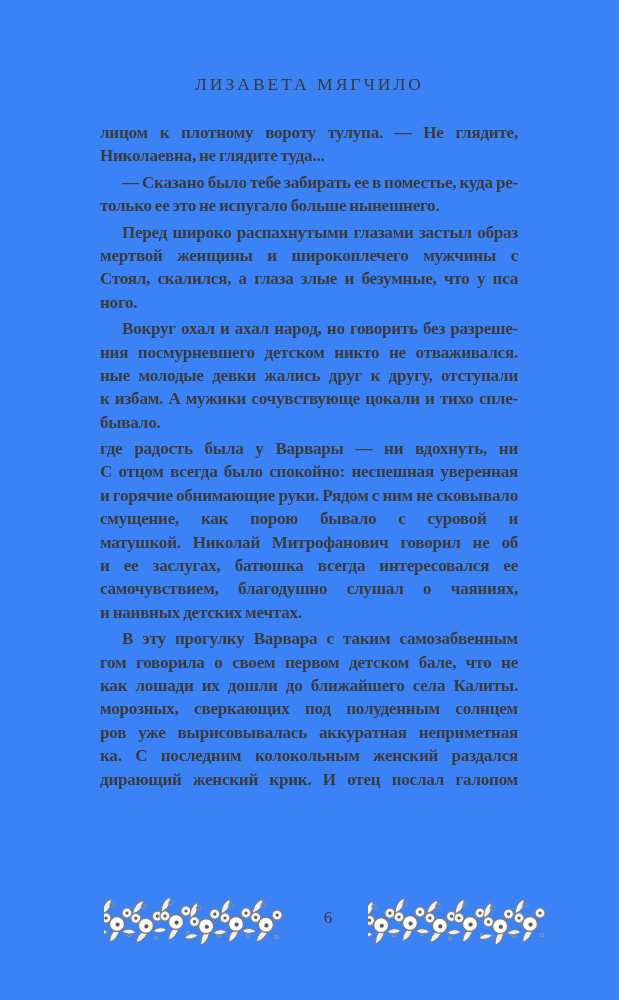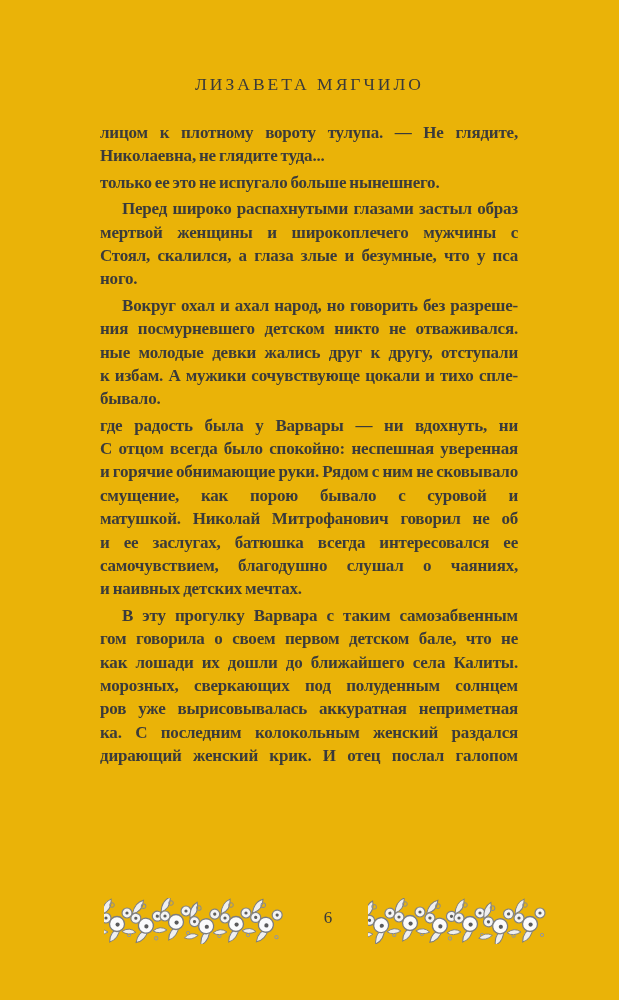--- a/index.html
+++ b/index.html
@@ -6,21 +6,21 @@
   body {
     width: 619px; height: 1000px;
     background: #ffffff;
     font-family: "Liberation Serif", "DejaVu Serif", serif;
     color: #3b3b3b;
     position: relative;
     overflow: hidden;
   }
   .page {
     position: absolute; inset: 0;
-    background: #eab308;
+    background: #3b82f6;
   }
   .running-header {
     position: absolute;
     top: 74px; left: 0; right: 0;
     text-align: center;
     font-size: 17.5px;
     letter-spacing: 3px;
     color: #3a3a3a;
     white-space: nowrap;
   }
@@ -67,20 +67,21 @@
 <div class="page">
 
   <div class="running-header">ЛИЗАВЕТА МЯГЧИЛО</div>
 
   <div class="body-text">
       <div class="paragraph">
         <div class="line">лицом к плотному вороту тулупа. — Не глядите, Варвара</div>
         <div class="line last">Николаевна, не глядите туда...</div>
       </div>
       <div class="paragraph">
+        <div class="line indent">— Сказано было тебе забирать ее в поместье, куда ре-</div>
         <div class="line last">только ее это не испугало больше нынешнего.</div>
       </div>
       <div class="paragraph">
         <div class="line indent">Перед широко распахнутыми глазами застыл образ</div>
         <div class="line">мертвой женщины и широкоплечего мужчины с суровой.</div>
         <div class="line">Стоял, скалился, а глаза злые и безумные, что у пса беше-</div>
         <div class="line last">ного.</div>
       </div>
       <div class="paragraph">
         <div class="line indent">Вокруг охал и ахал народ, но говорить без разреше-</div>

